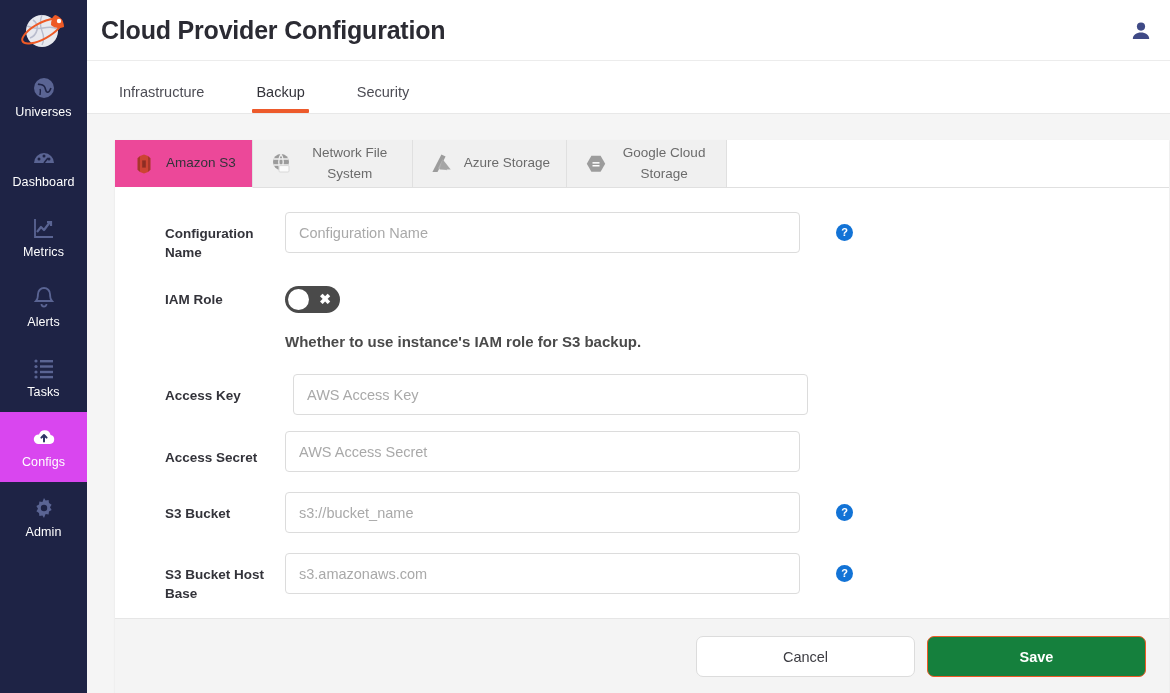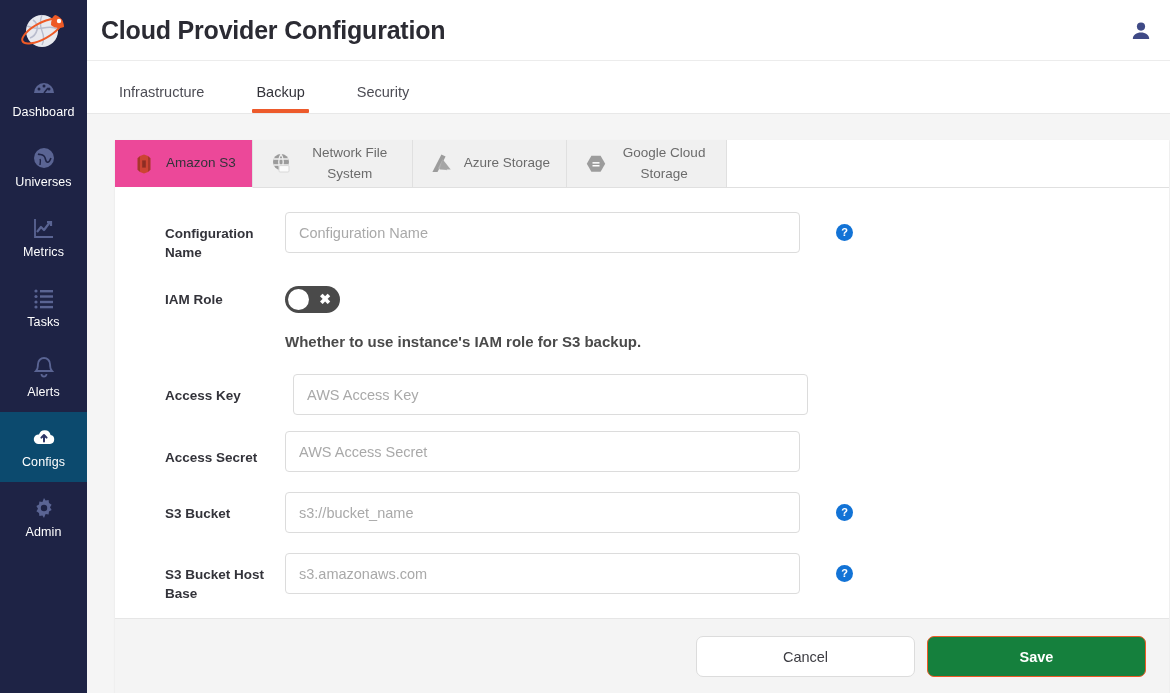--- a/index.html
+++ b/index.html
@@ -26,21 +26,21 @@
     display: flex; flex-direction: column;
     align-items: center; justify-content: center;
     gap: 4px; cursor: pointer;
   }
   .nav-item .nav-ico { width: 26px; height: 26px; display: block; }
   .nav-item .nav-ico svg { display: block; }
   .nav-label {
     color: #ffffff; font-size: 12.5px; letter-spacing: .1px;
     font-family: "Liberation Sans", sans-serif;
   }
-  .nav-item.active { background: #0c4a6e; }
+  .nav-item.active { background: #d946ef; }
   .nav-item.active .nav-label { color: #ffffff; }
 
   
   .main { flex: 1; height: 693px; background: #ffffff; position: relative; }
   .topbar {
     height: 61px; border-bottom: 1px solid #ececec;
     display: flex; align-items: center; position: relative;
     background: #fff;
   }
   .page-title {
@@ -183,76 +183,76 @@
         <path d="M11 17c5 2 11 3 16 2s10-2 14 1" stroke="#b9bccd" stroke-width="1.4" fill="none"></path>
         <ellipse cx="26" cy="22" rx="22" ry="8" transform="rotate(-28 26 22)" fill="none" stroke="#ee5a26" stroke-width="2"></ellipse>
         <path d="M39 6c5 1 9 6 9 12-5 2-10 1-13-2 0-4 1-8 4-10z" fill="#ee5a26"></path>
         <circle cx="43" cy="12" r="2.2" fill="#ffffff"></circle>
       </svg>
     </div>
 
     <div class="nav-item">
       <span class="nav-ico">
         <svg width="26" height="26" viewBox="0 0 26 26">
+          <circle cx="13" cy="13" r="10" fill="#5a6493"></circle>
+          <path d="M7 9c2 1 4 0 6 2s1 5 3 6 3-2 4-4" stroke="#1e2345" stroke-width="1.6" fill="none"></path>
+          <path d="M9 20c0-2 1-4 0-6" stroke="#1e2345" stroke-width="1.4" fill="none"></path>
+        </svg>
+      </span>
+      <span class="nav-label">Universes</span>
+    </div>
+
+    <div class="nav-item">
+      <span class="nav-ico">
+        <svg width="26" height="26" viewBox="0 0 26 26">
           <path d="M3 18a10 10 0 0 1 20 0z" fill="#5a6493"></path>
           <circle cx="8" cy="14" r="1.5" fill="#1e2345"></circle>
           <circle cx="13" cy="11" r="1.5" fill="#1e2345"></circle>
           <circle cx="18" cy="14" r="1.5" fill="#1e2345"></circle>
           <path d="M13 18l4-5" stroke="#1e2345" stroke-width="1.6"></path>
         </svg>
       </span>
       <span class="nav-label">Dashboard</span>
     </div>
 
     <div class="nav-item">
       <span class="nav-ico">
         <svg width="26" height="26" viewBox="0 0 26 26">
-          <circle cx="13" cy="13" r="10" fill="#5a6493"></circle>
-          <path d="M7 9c2 1 4 0 6 2s1 5 3 6 3-2 4-4" stroke="#1e2345" stroke-width="1.6" fill="none"></path>
-          <path d="M9 20c0-2 1-4 0-6" stroke="#1e2345" stroke-width="1.4" fill="none"></path>
-        </svg>
-      </span>
-      <span class="nav-label">Universes</span>
-    </div>
-
-    <div class="nav-item">
-      <span class="nav-ico">
-        <svg width="26" height="26" viewBox="0 0 26 26">
           <path d="M4 4v18h18" stroke="#5a6493" stroke-width="1.8" fill="none"></path>
           <path d="M6 17l4-5 3 3 6-8" stroke="#5a6493" stroke-width="2.2" fill="none" stroke-linejoin="round"></path>
           <path d="M16 7h4v4" stroke="#5a6493" stroke-width="2.2" fill="none"></path>
         </svg>
       </span>
       <span class="nav-label">Metrics</span>
+    </div>
+
+    <div class="nav-item">
+      <span class="nav-ico">
+        <svg width="26" height="26" viewBox="0 0 26 26">
+          <path d="M13 3a6 6 0 0 0-6 6c0 5-2 7-2 7h16s-2-2-2-7a6 6 0 0 0-6-6z" fill="none" stroke="#5a6493" stroke-width="1.8"></path>
+          <path d="M10.5 19a2.5 2.5 0 0 0 5 0" fill="none" stroke="#5a6493" stroke-width="1.8"></path>
+        </svg>
+      </span>
+      <span class="nav-label">Alerts</span>
     </div>
 
     <div class="nav-item">
       <span class="nav-ico">
         <svg width="26" height="26" viewBox="0 0 26 26">
           <circle cx="5" cy="6" r="1.6" fill="#5a6493"></circle>
             <rect x="9" y="5" width="13" height="2.4" fill="#5a6493"></rect>
           <circle cx="5" cy="11.5" r="1.6" fill="#5a6493"></circle>
             <rect x="9" y="10.3" width="13" height="2.4" fill="#5a6493"></rect>
           <circle cx="5" cy="17" r="1.6" fill="#5a6493"></circle>
             <rect x="9" y="15.8" width="13" height="2.4" fill="#5a6493"></rect>
           <circle cx="5" cy="22" r="1.6" fill="#5a6493"></circle>
             <rect x="9" y="20.9" width="13" height="2.4" fill="#5a6493"></rect>
         </svg>
       </span>
       <span class="nav-label">Tasks</span>
-    </div>
-
-    <div class="nav-item">
-      <span class="nav-ico">
-        <svg width="26" height="26" viewBox="0 0 26 26">
-          <path d="M13 3a6 6 0 0 0-6 6c0 5-2 7-2 7h16s-2-2-2-7a6 6 0 0 0-6-6z" fill="none" stroke="#5a6493" stroke-width="1.8"></path>
-          <path d="M10.5 19a2.5 2.5 0 0 0 5 0" fill="none" stroke="#5a6493" stroke-width="1.8"></path>
-        </svg>
-      </span>
-      <span class="nav-label">Alerts</span>
     </div>
 
     <div class="nav-item active">
       <span class="nav-ico">
         <svg width="26" height="26" viewBox="0 0 26 26">
           <path d="M7 19h12a4.5 4.5 0 0 0 .6-8.9A6 6 0 0 0 8 9.6 4.7 4.7 0 0 0 7 19z" fill="#ffffff"></path>
           <path d="M13 16.5V10m0 0l-2.6 2.6M13 10l2.6 2.6" stroke="#2e3566" stroke-width="2" fill="none" stroke-linecap="round"></path>
         </svg>
       </span>
       <span class="nav-label">Configs</span>

